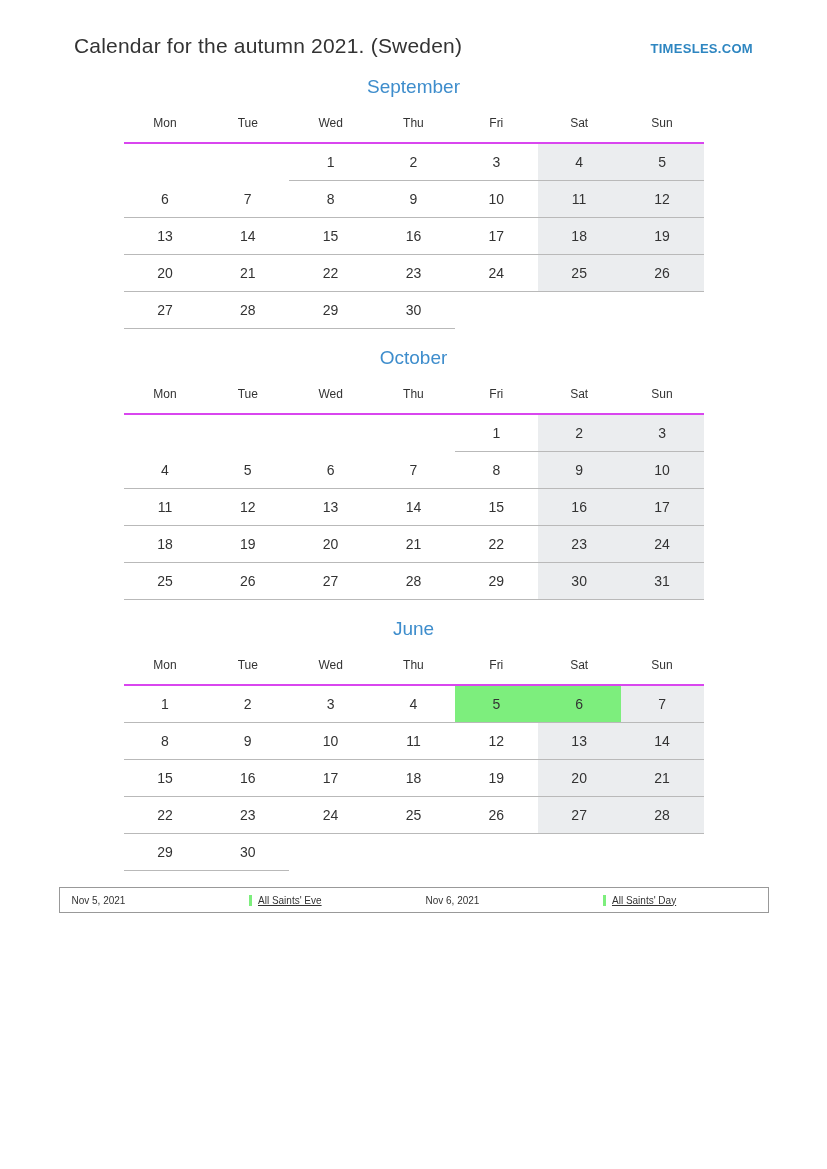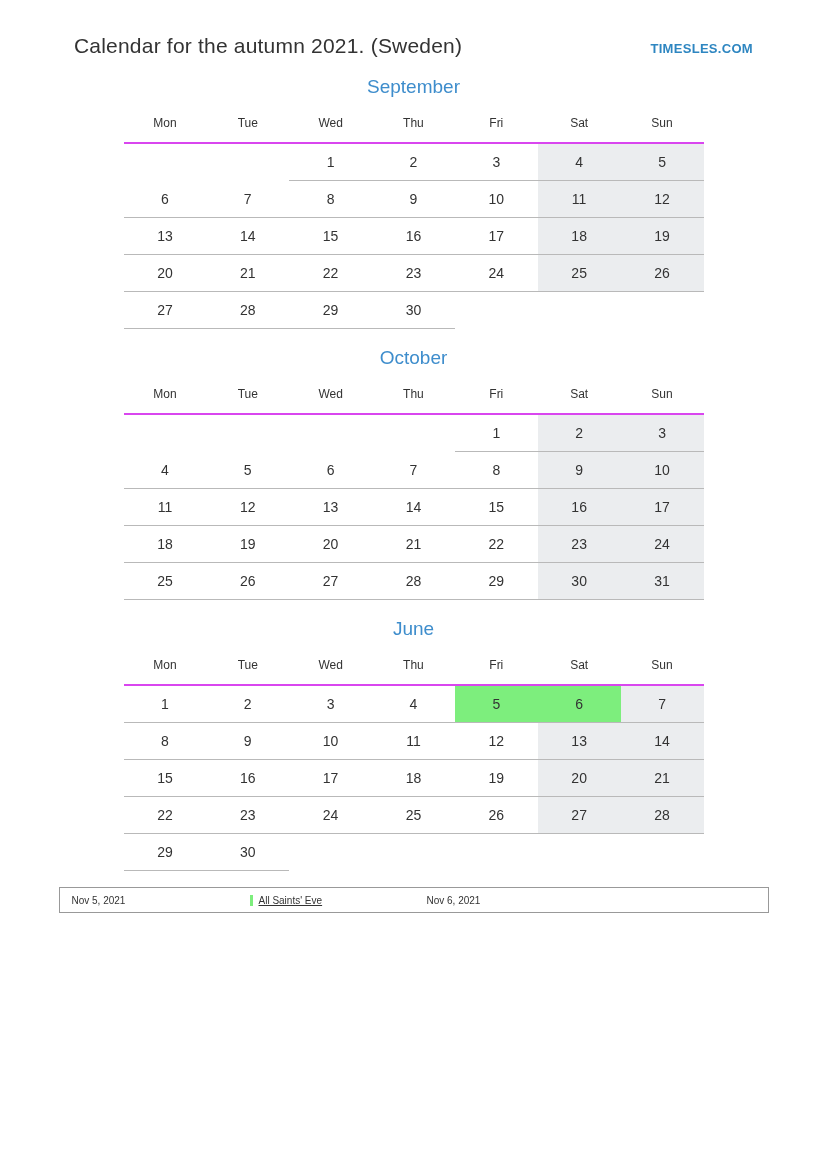--- a/index.html
+++ b/index.html
@@ -324,15 +324,19 @@
       </div>
     </div>
 
   <div class="legend">
       <div class="legend-cell legend-date">Nov 5, 2021</div>
       <div class="legend-cell legend-name">
         <span class="legend-swatch"></span>
         <span>All Saints' Eve</span>
       </div>
       <div class="legend-cell legend-date">Nov 6, 2021</div>
+      <div class="legend-cell legend-name">
+        <span class="legend-swatch"></span>
+        <span>All Saints' Day</span>
+      </div>
     </div>
 
 </div>
 
 </body></html>

